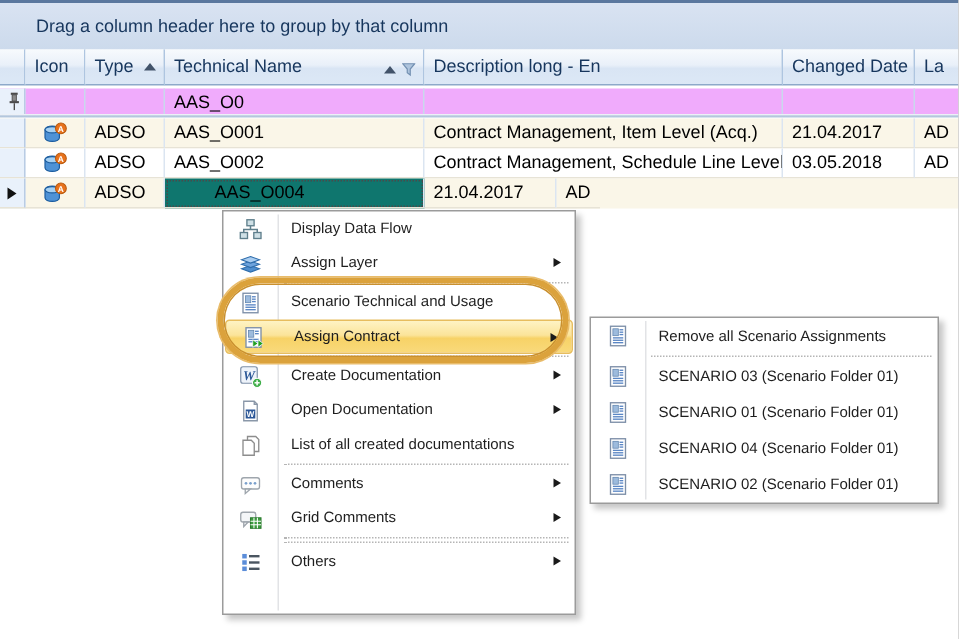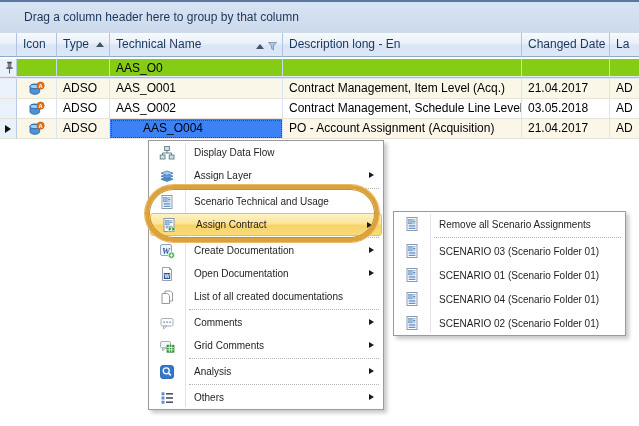--- a/index.html
+++ b/index.html
@@ -17,21 +17,21 @@
   }
   
   .hdr-row { position:absolute; left:0; top:33px; width:639px; height:24px; display:flex; }
   .hdr-cell {
     position:relative; height:24px;
     background:linear-gradient(180deg,#f7fafd 0%,#e9f0f9 45%,#d9e5f4 55%,#dce8f6 100%);
     border-right:1px solid #aec5e0; border-bottom:1px solid #8ea9ca;
     color:#17365d; font-size:12px; line-height:23px; padding-left:6px;
     white-space:nowrap; overflow:hidden;
   }
-  .filter-row { position:absolute; left:0; top:59px; width:639px; height:19px; display:flex; background:#84cc16; }
+  .filter-row { position:absolute; left:0; top:59px; width:639px; height:19px; display:flex; background:#f0abfc; }
   .filter-cell {
     position:relative; height:19px; border-right:1px solid #c9d8ec;
     font-size:12px; line-height:18px; color:#000; padding-left:6px;
     white-space:nowrap; overflow:hidden;
   }
   .filter-band { position:absolute; left:0; top:76px; width:639px; height:3px;
     background:linear-gradient(180deg,#ffffff 0%,#a9bfd8 50%,#ffffff 100%); }
   .data-row { position:absolute; left:0; width:639px; height:20px; display:flex; }
   .row-a { background:#faf6e8; }
   .row-b { background:#ffffff; }
@@ -41,21 +41,21 @@
     white-space:nowrap; overflow:hidden;
   }
   .w-ind  { width:17px; padding-left:0; }
   .w-icon { width:40px; padding-left:0; text-align:center; }
   .w-type { width:53px; }
   .w-tech { width:173px; }
   .w-desc { width:239px; }
   .w-date { width:88px; }
   .w-last { width:29px; }
   .ind-cell { background:#e9f1fb; border-right:1px solid #b9cce4; }
-  .sel-cell { background:#3b82f6; outline:1px dotted #4a4a4a; outline-offset:-2px;padding-left:33px; }
+  .sel-cell { background:#0f766e; outline:1px dotted #4a4a4a; outline-offset:-2px;padding-left:33px; }
   .sort-up { display:inline-block; width:0; height:0;
     border-left:4px solid transparent; border-right:4px solid transparent;
     border-bottom:5px solid #42536a; vertical-align:middle; }
   .hdr-right { position:absolute; right:5px; top:9px; display:flex; gap:4px; align-items:center; }
   .row-arrow { position:absolute; left:5px; top:6px; width:0; height:0;
     border-top:4px solid transparent; border-bottom:4px solid transparent;
     border-left:6px solid #111; }
   .pin-wrap { position:absolute; left:4px; top:2px; }
   
   .menu {
@@ -181,21 +181,20 @@
     <div class="cell w-icon">
       <svg width="17" height="16" viewBox="0 0 17 16" style="margin-top:2px;">
         <path d="M2 5.5 C2 4 4.3 3 6.8 3 C9.3 3 11.6 4 11.6 5.5 L11.6 10.8 C11.6 12.3 9.3 13.3 6.8 13.3 C4.3 13.3 2 12.3 2 10.8 Z" fill="#4e92d6" stroke="#1c5c9e" stroke-width="0.8"></path>
         <ellipse cx="6.8" cy="5.5" rx="4.8" ry="2.1" fill="#a6d0f2" stroke="#1c5c9e" stroke-width="0.8"></ellipse>
         <circle cx="12.6" cy="4.6" r="3.6" fill="#e8721c" stroke="#b85a0f" stroke-width="0.7"></circle>
         <text x="12.6" y="6.7" font-size="5.6" font-weight="bold" fill="#fff" text-anchor="middle" font-family="Liberation Sans, sans-serif">A</text>
       </svg>
     </div>
     <div class="cell w-type">ADSO</div>
     <div class="cell w-tech sel-cell">AAS_O004</div>
-    <div class="cell w-desc">PO - Account Assignment (Acquisition)</div>
     <div class="cell w-date">21.04.2017</div>
     <div class="cell w-last" style="border-right:none;">AD</div>
   </div>
 
   <div class="menu menu-main">
     <div class="gutter-line"></div>
 
     <div class="mi">
       <span class="ic">
         <svg width="16" height="16" viewBox="0 0 16 16">
@@ -318,31 +317,20 @@
           <rect x="8" y="7.2" width="7" height="7" fill="#3d9c40" stroke="#2a7a2e" stroke-width="0.7"></rect>
           <path d="M8 9.5 H15 M8 11.8 H15 M10.3 7.2 V14.2 M12.6 7.2 V14.2" stroke="#fff" stroke-width="0.7"></path>
         </svg>
       </span>
       <span class="lbl">Grid Comments</span>
       <span class="sub-arrow"></span>
     </div>
 
     <div class="mi-sep"></div>
 
-    <div class="mi">
-      <span class="ic">
-        <svg width="16" height="16" viewBox="0 0 16 16">
-          <rect x="1.5" y="1.5" width="13" height="13" rx="2.5" fill="#3478cc" stroke="#215a9e" stroke-width="0.8"></rect>
-          <circle cx="7.2" cy="6.8" r="3" fill="none" stroke="#fff" stroke-width="1.3"></circle>
-          <line x1="9.4" y1="9" x2="11.8" y2="11.4" stroke="#fff" stroke-width="1.6"></line>
-        </svg>
-      </span>
-      <span class="lbl">Analysis</span>
-      <span class="sub-arrow"></span>
-    </div>
 
     <div class="mi-sep"></div>
 
     <div class="mi">
       <span class="ic">
         <svg width="16" height="16" viewBox="0 0 16 16">
           <rect x="2.5" y="2.3" width="3" height="3" fill="#5b8dd9"></rect>
           <rect x="2.5" y="6.5" width="3" height="3" fill="#5b8dd9"></rect>
           <rect x="2.5" y="10.7" width="3" height="3" fill="#5b8dd9"></rect>
           <rect x="7" y="3" width="7" height="1.6" fill="#4a5560"></rect>

